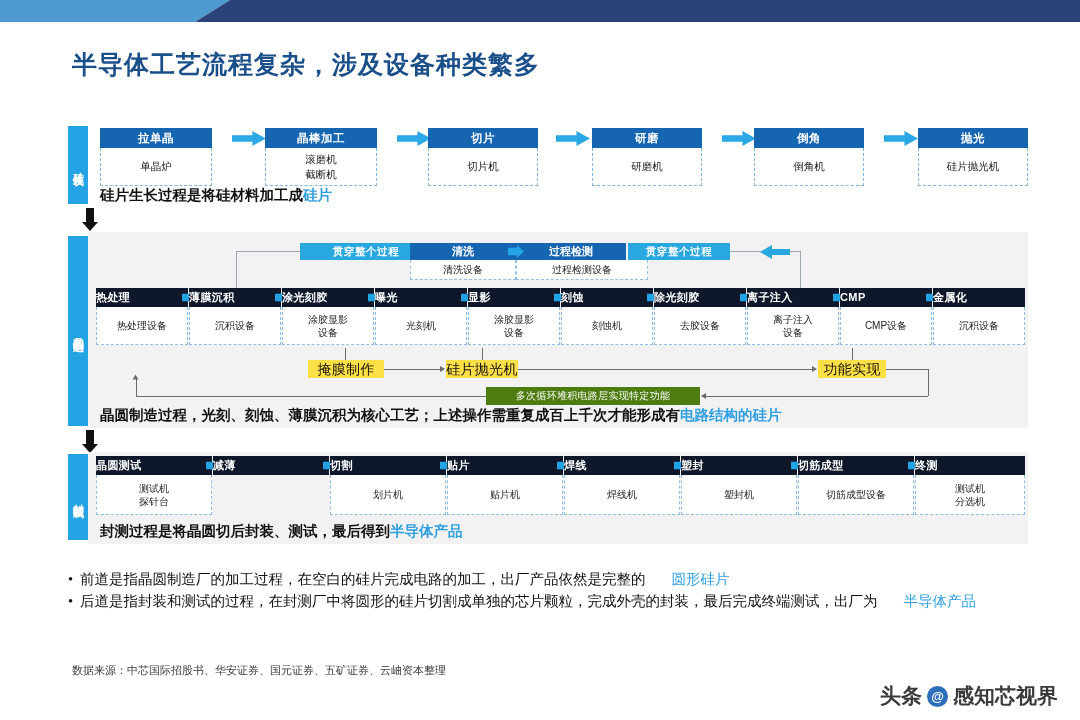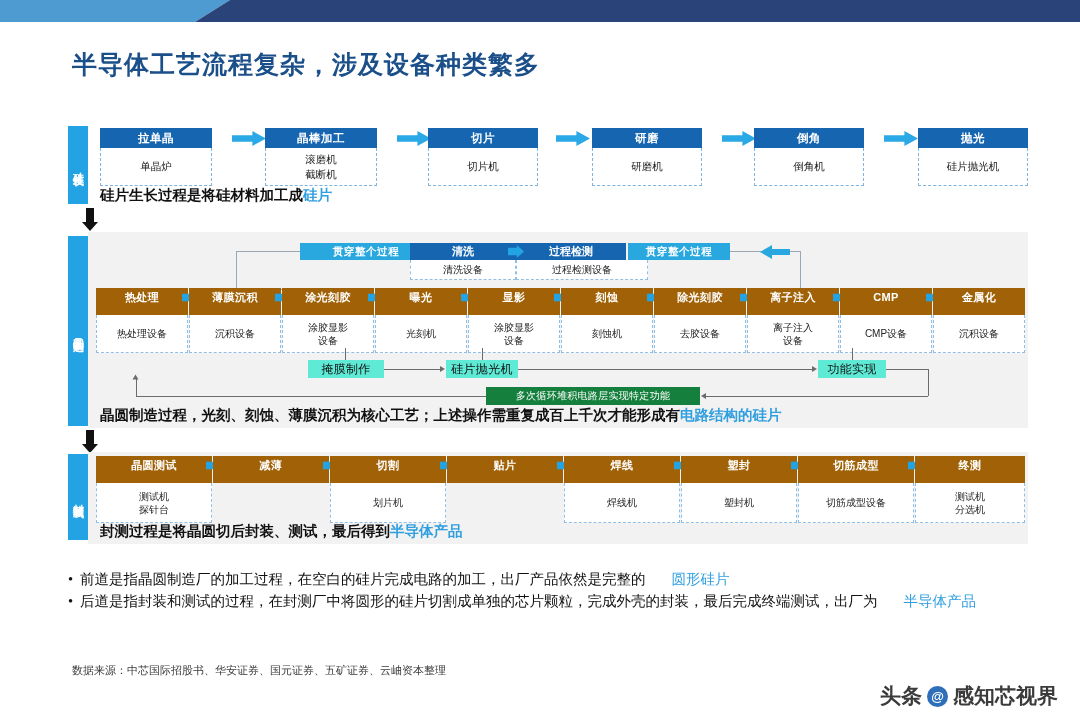--- a/index.html
+++ b/index.html
@@ -51,22 +51,22 @@
   .pbox .pbody {
     border:1.4px dashed #7fb4e0; border-top:none; background:#fff;
     color:#222; font-size:10.5px; text-align:center;
     display:flex; flex-direction:column; align-items:center; justify-content:center;
     line-height:1.35;
   }
 
   
   .cbox { position:absolute; }
   .cbox .chead {
-    background:#a16207; color:#fff; text-align:center;
-    font-size:11px; font-weight:bold; height:27px; line-height:19px;
+    background:#0f172a; color:#fff; 
+    font-size:11px; font-weight:bold; height:19px; line-height:19px;
     white-space:nowrap; overflow:hidden; letter-spacing:.4px;
   }
   .cbox .cbody {
     border:1.3px dashed #8fbfe6; border-top:none; background:#fff;
     color:#222; font-size:10px; text-align:center;
     display:flex; flex-direction:column; align-items:center; justify-content:center;
     line-height:1.3;
   }
 
   
@@ -93,26 +93,26 @@
     height:17px; line-height:17px;
   }
   .dk-body {
     position:absolute; border:1.2px dashed #8fbfe6; border-top:none;
     background:#fff; color:#222; font-size:10px; text-align:center;
     line-height:19px; height:20px;
   }
 
   
   .gbox {
-    position:absolute; background:#5eead4; color:#111;
-    font-size:12px; text-align:center; height:18px; line-height:18px;
+    position:absolute; background:#fde047; color:#111;
+    font-size:14px; text-align:center; height:18px; line-height:18px;
     letter-spacing:.3px;
   }
   .bluebar {
-    position:absolute; background:#15803d; color:#fff;
+    position:absolute; background:#4d7c0f; color:#fff;
     font-size:10px; text-align:center; height:18px; line-height:18px;
     letter-spacing:.3px;
   }
 
   
   .ln { position:absolute; background:#9aa7b5; }
   .ln.h { height:1px; }
   .ln.v { width:1px; }
   .ln-d { position:absolute; background:#6b6b6b; }
   .ln-d.h { height:1px; }
@@ -353,20 +353,21 @@
 <div class="chev" style="left:323px; top:459px;"></div>
 
 <div class="cbox" style="left:330px; top:456px; width:116px;">
   <div class="chead">切割</div>
   <div class="cbody" style="height:40px; white-space:pre-line;">划片机</div>
 </div>
 <div class="chev" style="left:440px; top:459px;"></div>
 
 <div class="cbox" style="left:447px; top:456px; width:116px;">
   <div class="chead">贴片</div>
+  <div class="cbody" style="height:40px; white-space:pre-line;">贴片机</div>
 </div>
 <div class="chev" style="left:557px; top:459px;"></div>
 
 <div class="cbox" style="left:564px; top:456px; width:116px;">
   <div class="chead">焊线</div>
   <div class="cbody" style="height:40px; white-space:pre-line;">焊线机</div>
 </div>
 <div class="chev" style="left:674px; top:459px;"></div>
 
 <div class="cbox" style="left:681px; top:456px; width:116px;">

